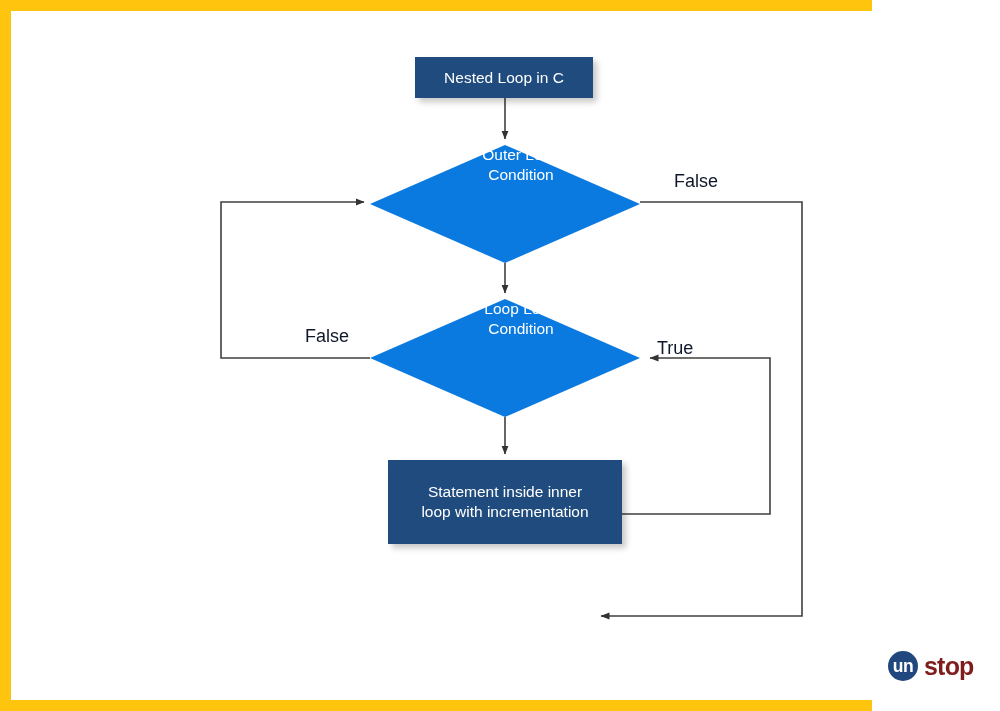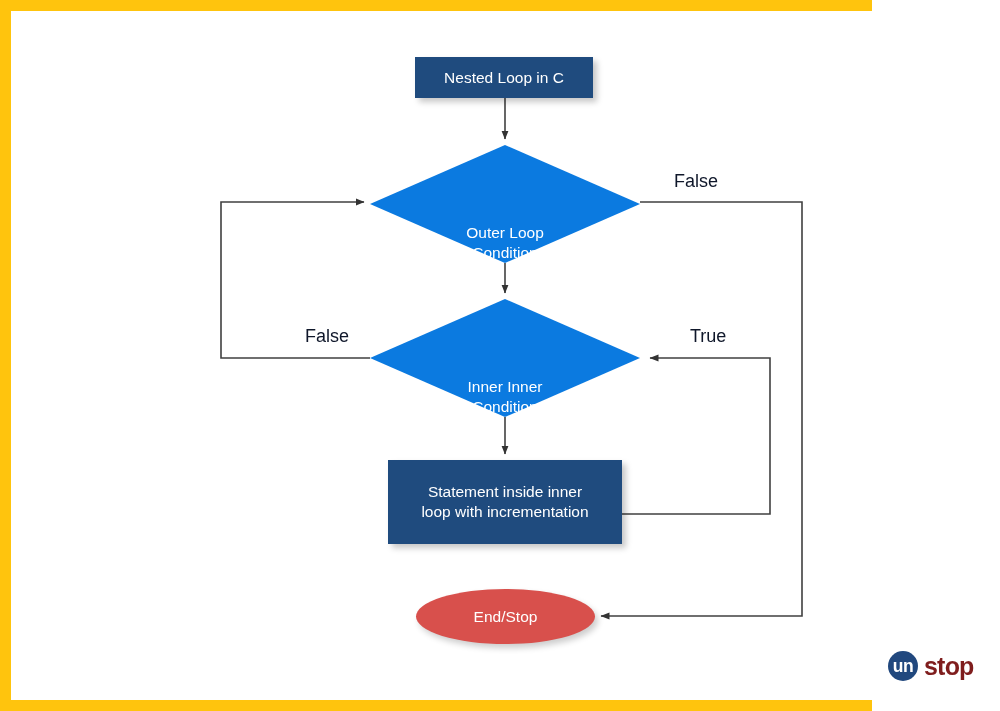--- a/index.html
+++ b/index.html
@@ -75,26 +75,26 @@
     top: 0;
     width: 100%;
     height: 100%;
     background: #0b7ae0;
     -webkit-clip-path: polygon(50% 0%, 100% 50%, 50% 100%, 0% 50%);
     clip-path: polygon(50% 0%, 100% 50%, 50% 100%, 0% 50%);
     filter: drop-shadow(3px 4px 4px rgba(0,0,0,0.26));
   }
   .diamond-label {
     position: absolute;
-    left: 0;
+    left: 16px;
     top: 0;
     width: 100%;
     height: 100%;
     display: flex;
-    align-items: flex-end;
+    align-items: flex-start;
     justify-content: center;
     text-align: center;
     color: #ffffff;
     font-size: 15.5px;
     line-height: 1.3;
   }
   #node-outer-cond {
     left: 370px;
     top: 145px;
     width: 270px;
@@ -118,21 +118,21 @@
     box-shadow: 3px 4px 6px rgba(0,0,0,0.2);
   }
   
   .edge-label {
     position: absolute;
     color: #0f172a;
     font-size: 18px;
     white-space: nowrap;
   }
   #label-outer-false { left: 674px; top: 171px; }
-  #label-inner-true  { left: 657px; top: 326px; margin-left: 33px; }
+  #label-inner-true  { left: 657px; top: 338px; }
   #label-inner-false { left: 305px; top: 326px; }
   
   #logo {
     position: absolute;
     left: 888px;
     top: 650px;
     height: 32px;
     display: flex;
     align-items: center;
     gap: 7px;
@@ -198,33 +198,30 @@
         <span>Outer Loop</span><br>
         <span>Condition</span>
       </span>
     </div>
   </div>
 
   <div class="diamond-wrap" id="node-inner-cond">
     <div class="diamond-shape"></div>
     <div class="diamond-label">
       <span>
-        <span>Inner Inner</span><br>
+        <span>Loop Loop</span><br>
         <span>Condition</span>
       </span>
     </div>
   </div>
 
   <div class="node box" id="node-statement">
     <span>Statement inside inner loop with incrementation</span>
   </div>
 
-  <div class="node" id="node-end">
-    <span>End/Stop</span>
-  </div>
 
   <div class="edge-label" id="label-outer-false">False</div>
   <div class="edge-label" id="label-inner-true">True</div>
   <div class="edge-label" id="label-inner-false">False</div>
 
   <div id="logo">
     <div id="logo-mark">un</div>
     <div id="logo-word">stop</div>
   </div>
 </div>

